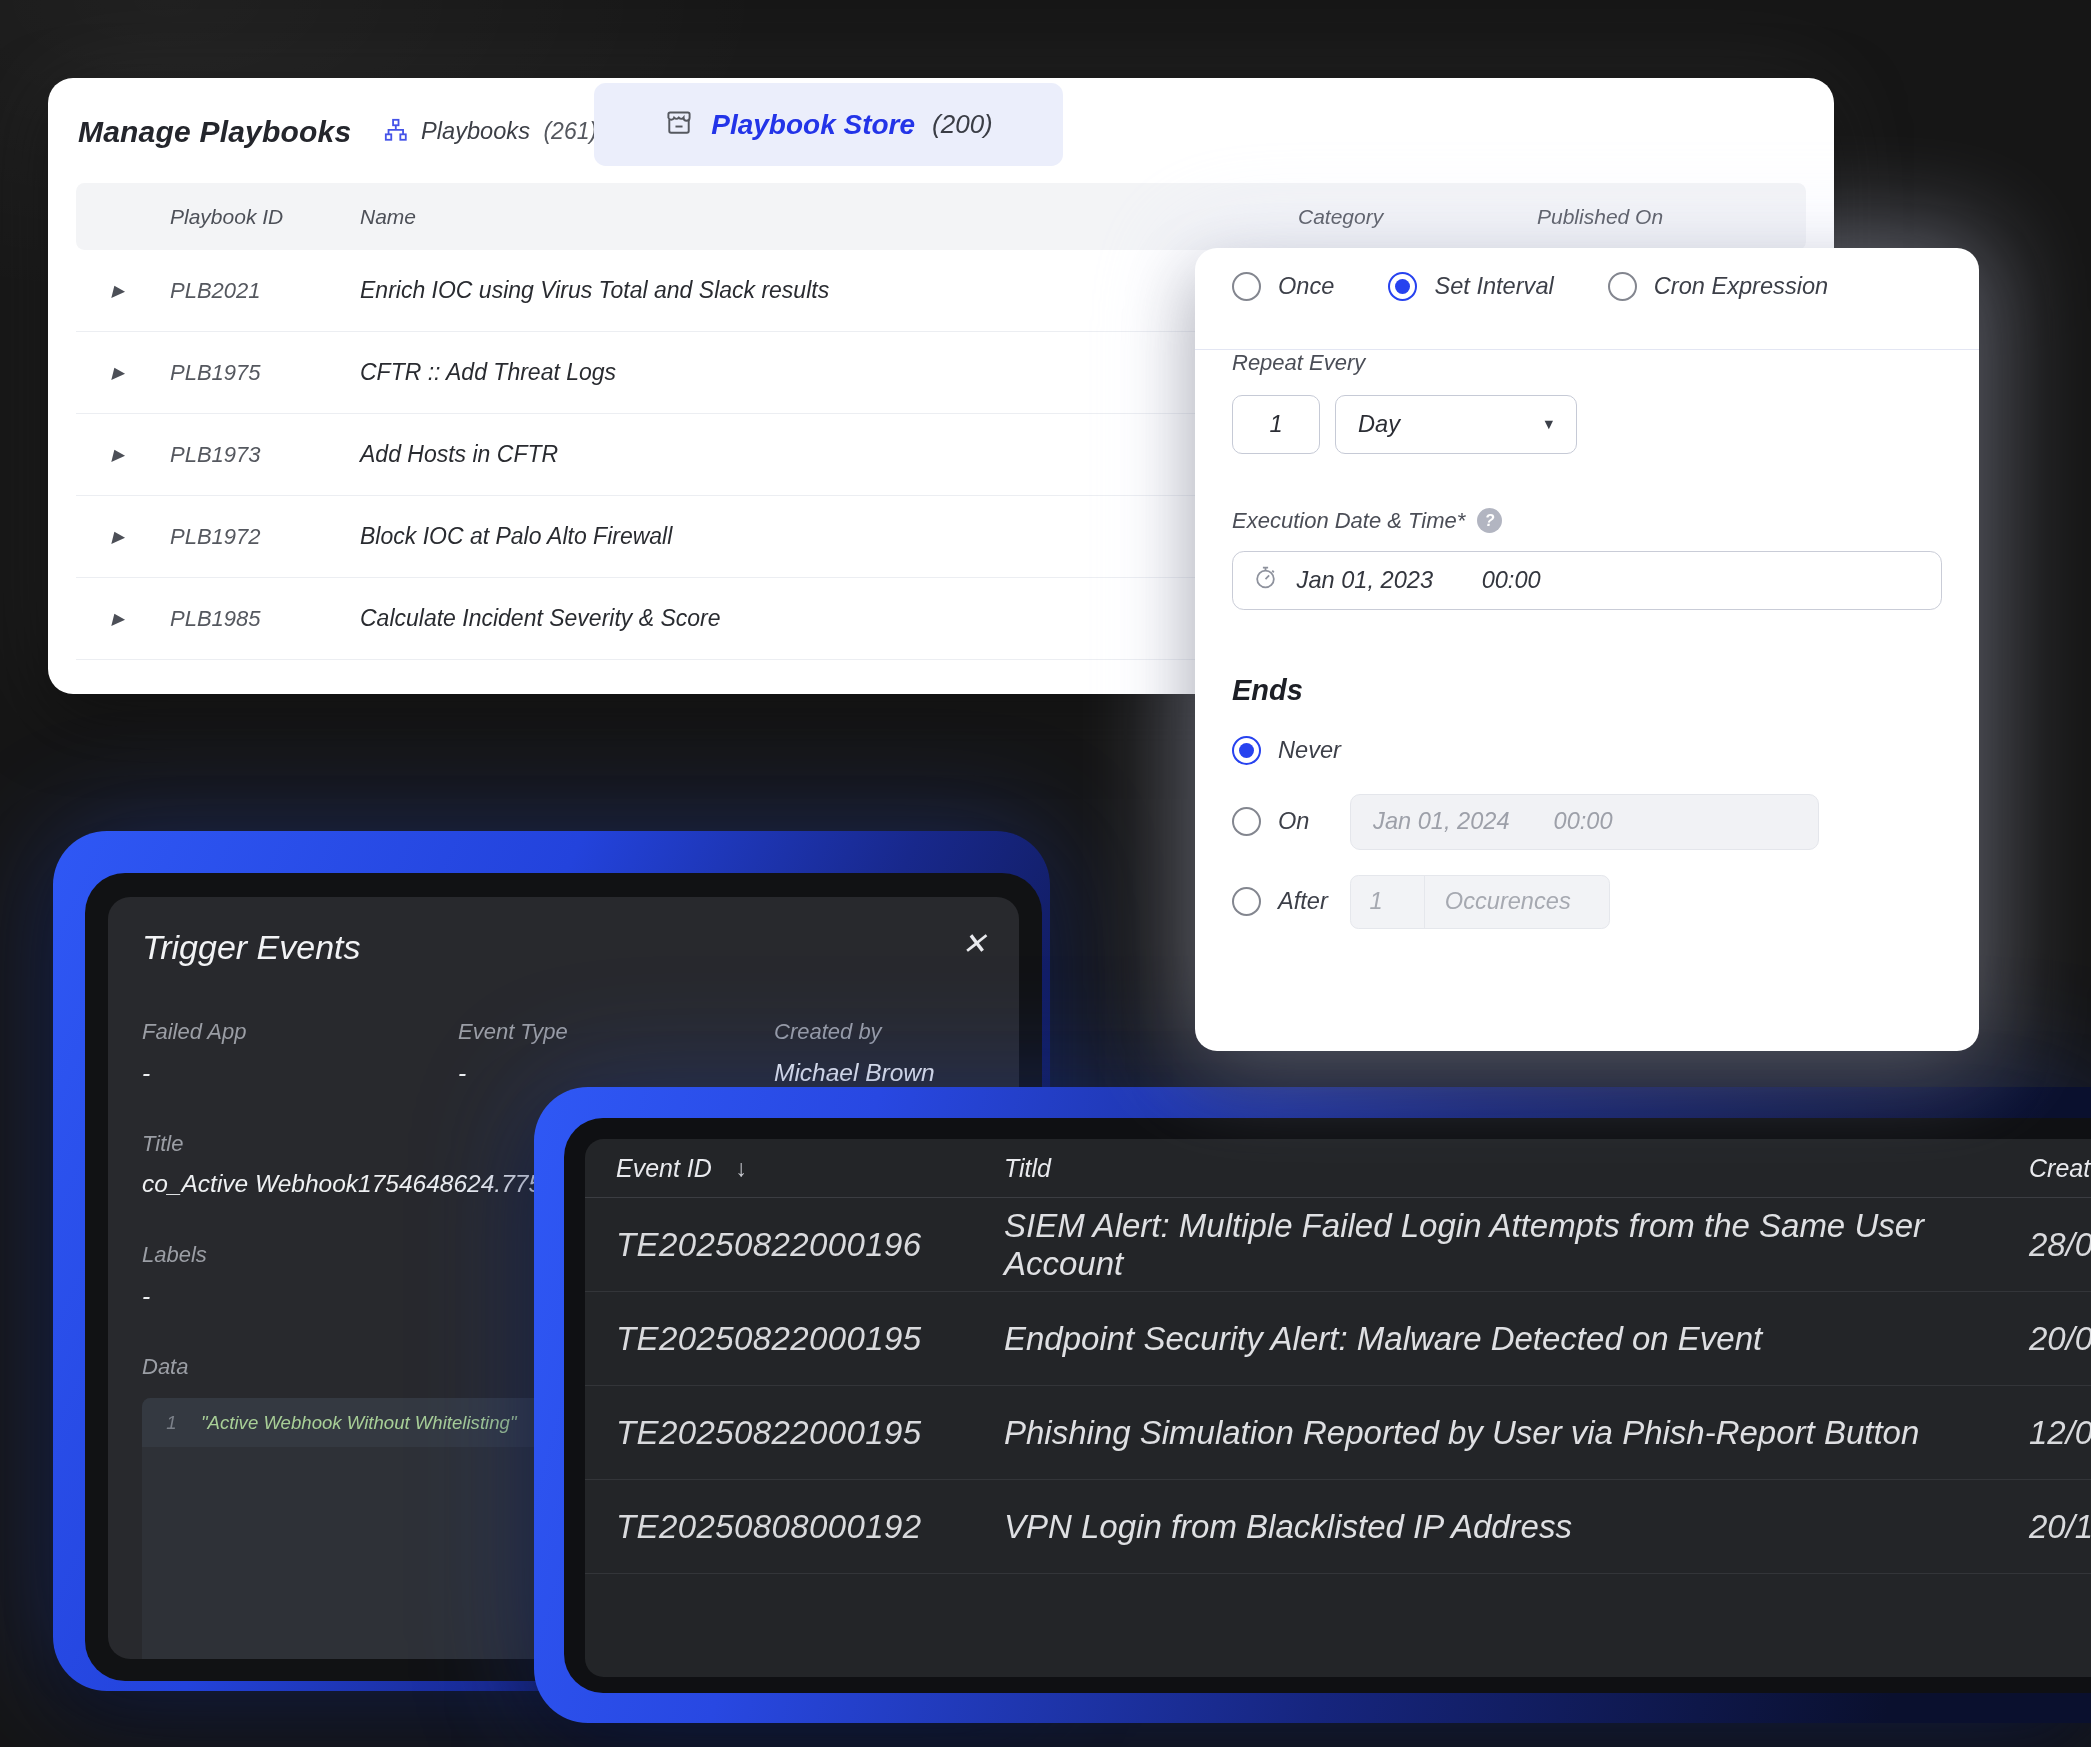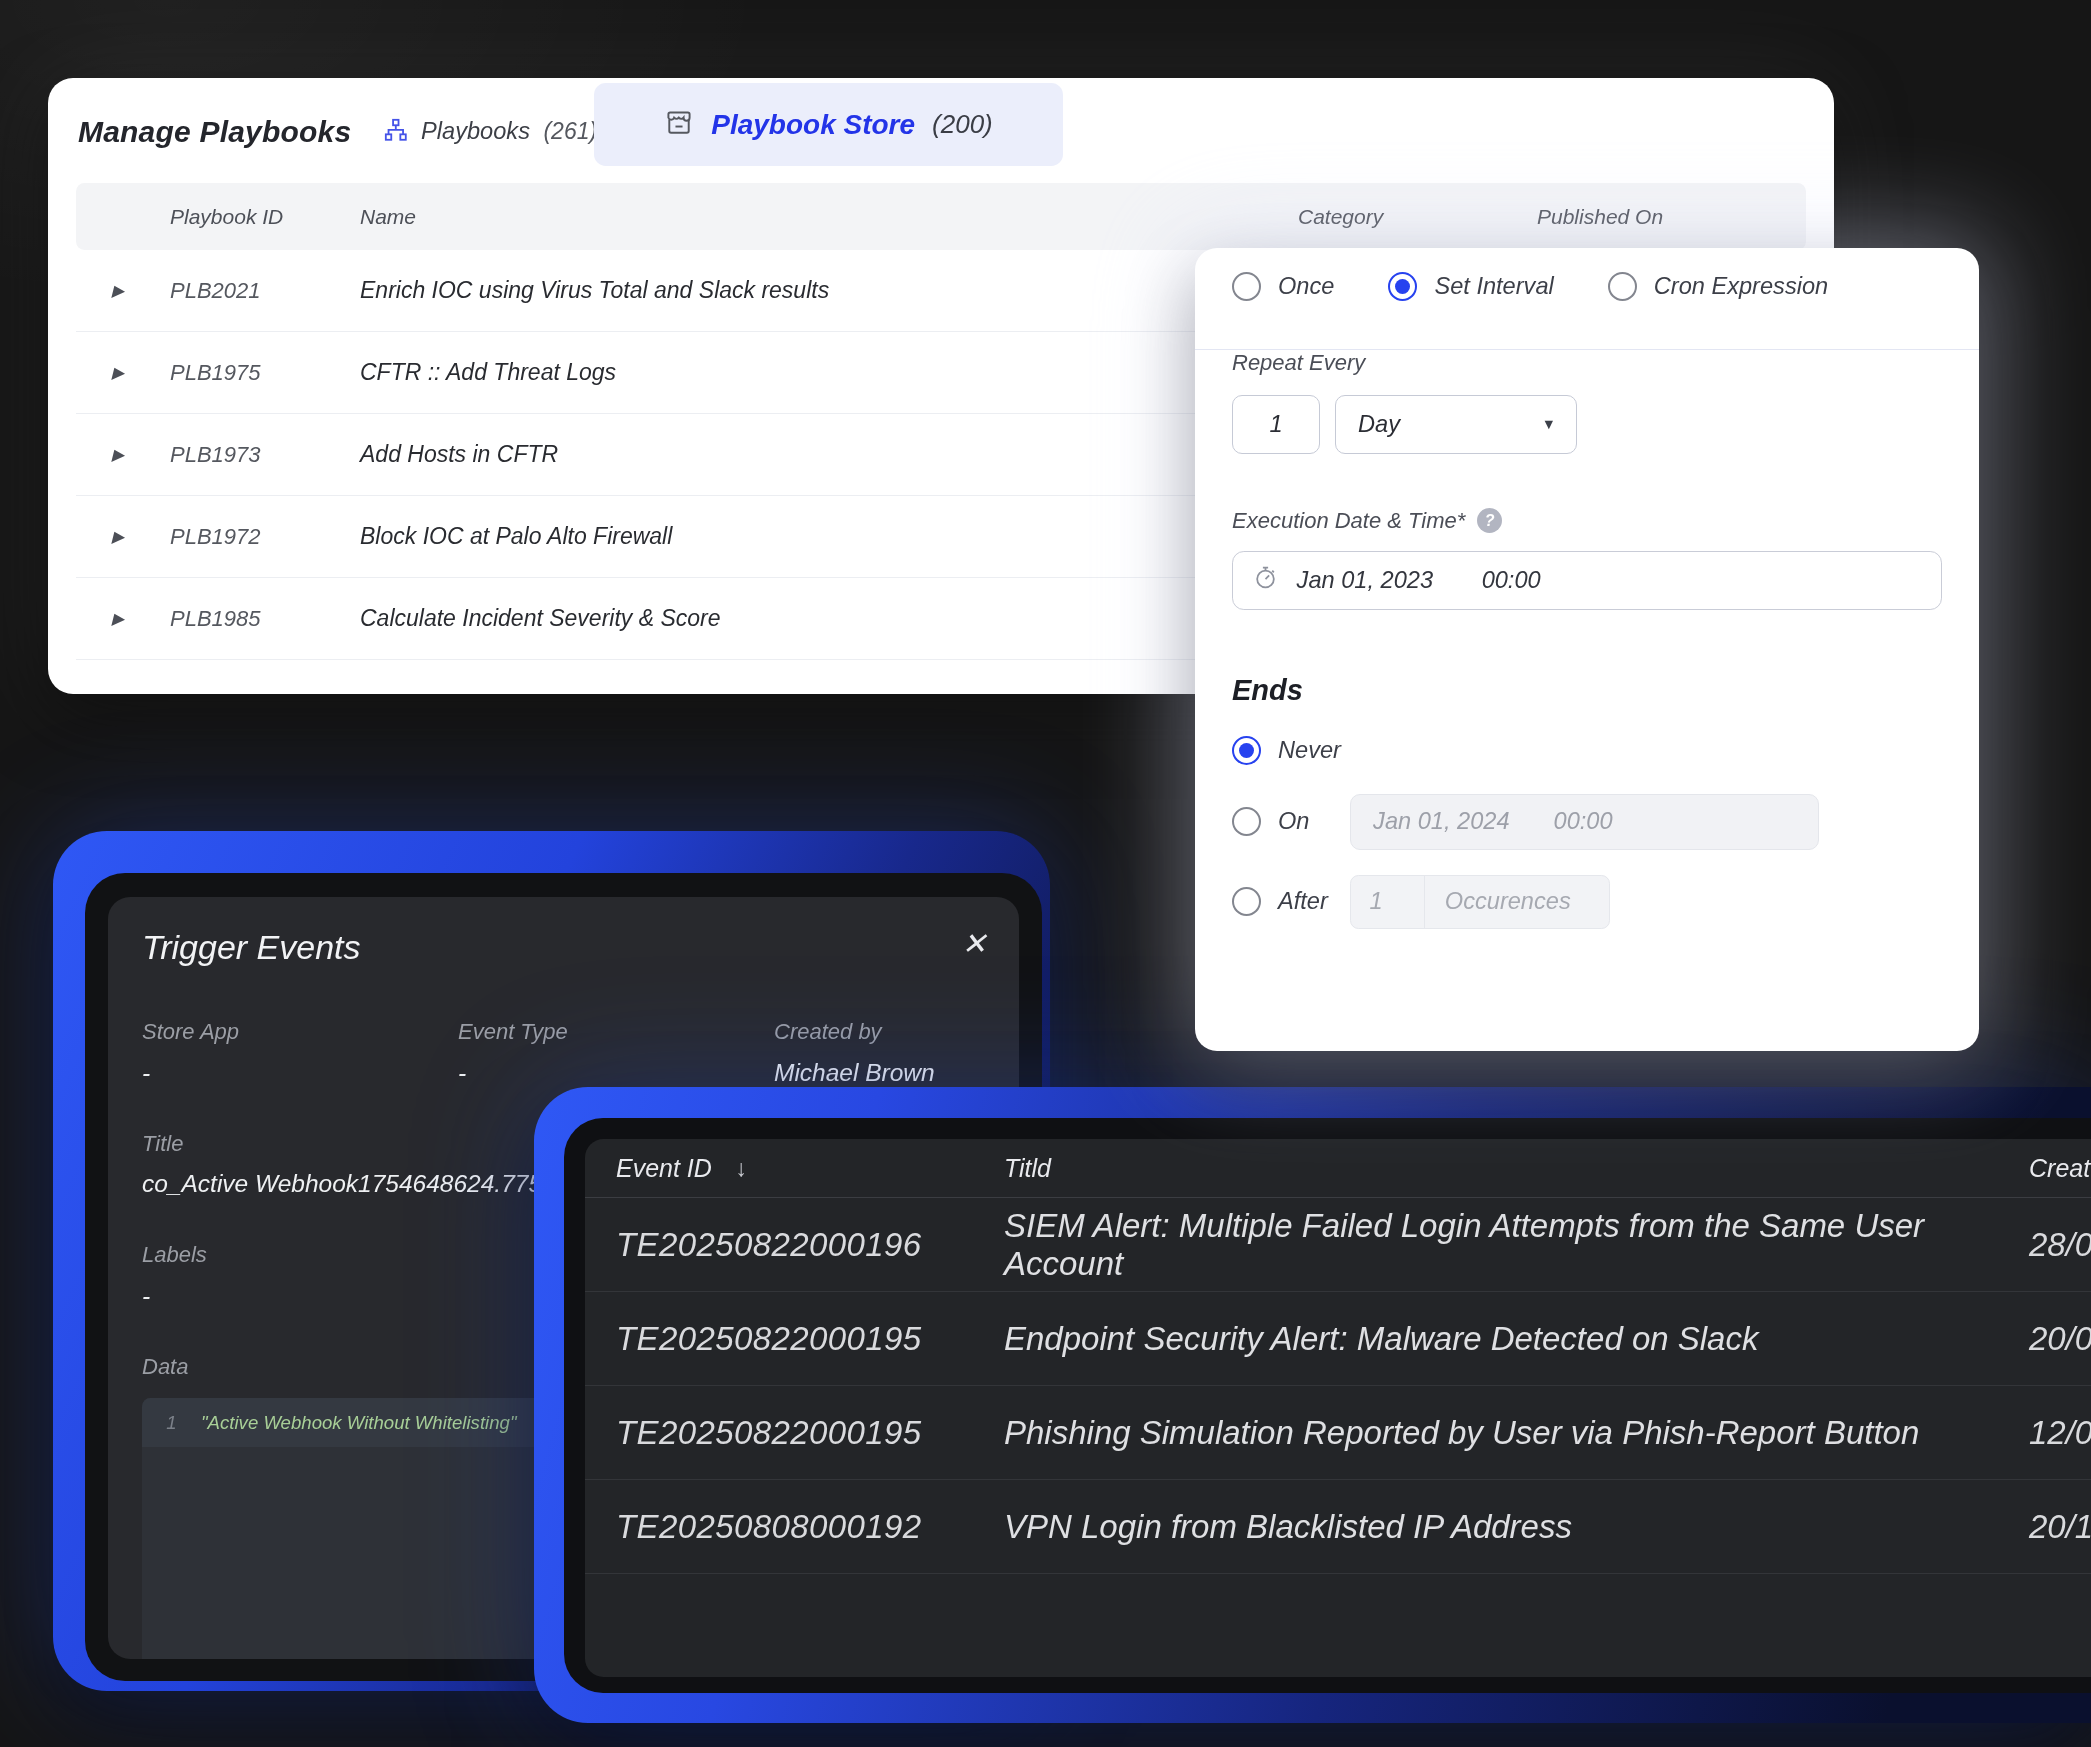--- a/index.html
+++ b/index.html
@@ -268,21 +268,21 @@
   </div>
 
   <div class="frame-trigger">
     <div class="ft-black">
       <div class="tg-content">
         <div class="tg-title">Trigger Events</div>
         <div class="tg-close">✕</div>
 
         <div class="tg-meta">
           <div>
-            <div class="tg-lab">Store App</div>
+            <div class="tg-lab">Failed App</div>
             <div class="tg-val">-</div>
           </div>
           <div>
             <div class="tg-lab">Event Type</div>
             <div class="tg-val">-</div>
           </div>
           <div>
             <div class="tg-lab">Created by</div>
             <div class="tg-val">Michael Brown</div>
           </div>
@@ -324,21 +324,21 @@
           <div class="ecreated">Creat</div>
         </div>
 
         <div class="ev-grid ev-row">
           <div class="eid">TE20250822000196</div>
           <div class="etitle">SIEM Alert: Multiple Failed Login Attempts from the Same User Account</div>
           <div class="edate">28/08</div>
         </div>
         <div class="ev-grid ev-row">
           <div class="eid">TE20250822000195</div>
-          <div class="etitle">Endpoint Security Alert: Malware Detected on Slack</div>
+          <div class="etitle">Endpoint Security Alert: Malware Detected on Event</div>
           <div class="edate">20/03</div>
         </div>
         <div class="ev-grid ev-row">
           <div class="eid">TE20250822000195</div>
           <div class="etitle">Phishing Simulation Reported by User via Phish-Report Button</div>
           <div class="edate">12/02</div>
         </div>
         <div class="ev-grid ev-row">
           <div class="eid">TE20250808000192</div>
           <div class="etitle">VPN Login from Blacklisted IP Address</div>

